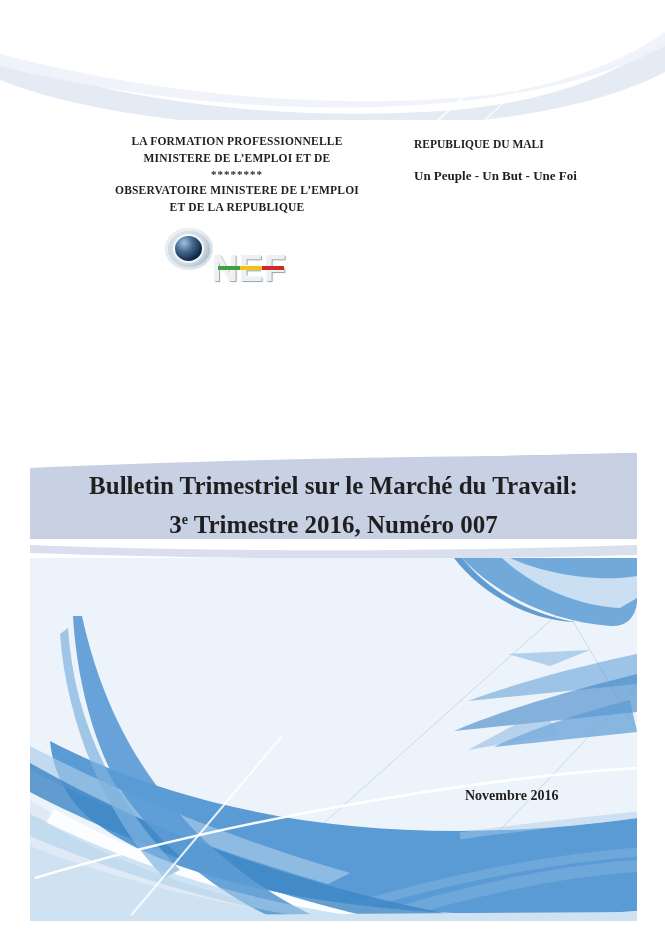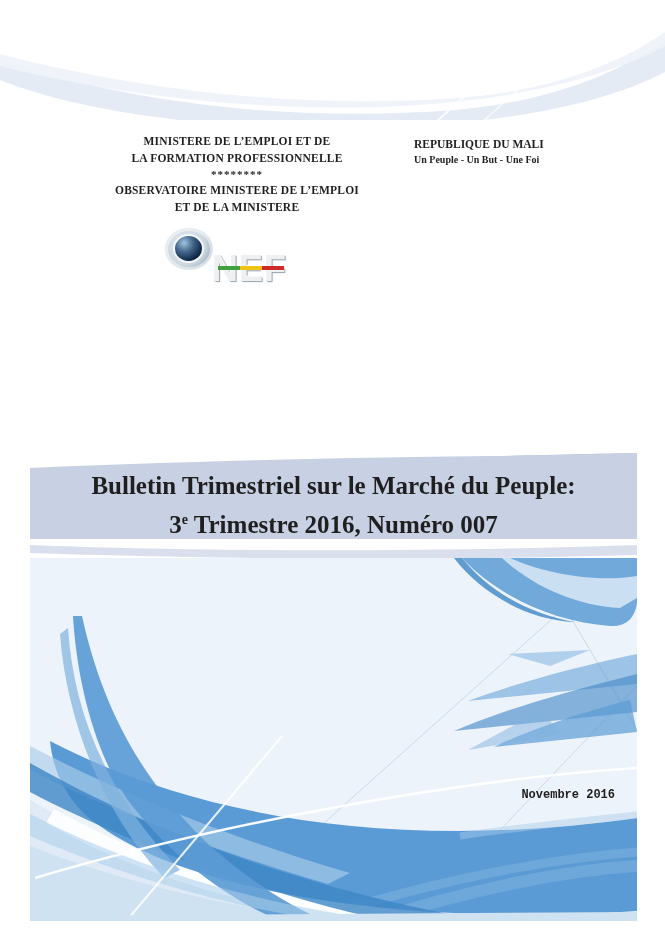--- a/index.html
+++ b/index.html
@@ -17,21 +17,21 @@
     position:absolute;left:72px;top:133px;width:330px;
     text-align:center;font-weight:bold;font-size:11.5px;line-height:17px;
     color:var(--text_dark,#1f1f1f);letter-spacing:.2px;
   }
   .header-left .h-stars{font-size:11px;line-height:15px;letter-spacing:1px;}
   .header-right{
     position:absolute;left:414px;top:136px;width:230px;
     text-align:left;font-weight:bold;font-size:11.5px;line-height:16px;
     color:var(--text_dark,#1f1f1f);
   }
-  .header-right .motto{font-size:10px;}
+  .header-right .motto{font-size:13px;margin-top:16px;}
   
   .logo{position:absolute;left:166px;top:226px;width:120px;height:48px;}
   .eye{
     position:absolute;left:0;top:3px;width:46px;height:40px;border-radius:50%;
     background:radial-gradient(circle at 42% 40%,
       #e9eef2 0%, #cdd8e0 55%, var(--logo_ring,#a8b9c8) 72%, #8ba0b2 88%, #b9c7d2 100%);
     box-shadow:inset 0 0 0 2px rgba(255,255,255,.55), 0 0 2px rgba(90,110,130,.5);
   }
   .pupil{
     position:absolute;left:9px;top:7px;width:27px;height:25px;border-radius:50%;
@@ -59,43 +59,42 @@
     text-align:center;font-weight:bold;font-size:25px;line-height:34px;
     color:var(--text_dark,#1f1f1f);
   }
   .banner-text sup{font-size:14px;}
   .band2{position:absolute;left:30px;top:541px;width:607px;height:20px;}
   
   .art{position:absolute;left:30px;top:558px;width:607px;height:367px;}
   .art svg{position:absolute;left:0;top:0;width:607px;height:367px;}
   .date{
     position:absolute;left:435px;top:230px;width:150px;
-    text-align:right;font-weight:bold;font-size:12px;
+    text-align:left;font-weight:bold;font-size:14px;
     color:var(--text_dark,#1f1f1f);
-    font-family:Liberation Mono, monospace;
   }
 </style>
 </head>
 <body>
 
 <div class="page">
 
   <svg class="top-swoosh" viewBox="0 0 665 106" preserveAspectRatio="none">
     <path d="M0,46 C140,92 300,108 455,96 C545,88 615,62 665,26 L665,58 C600,92 500,110 370,114 C220,118 80,98 0,66 Z" style="fill:var(--swoosh_top);"></path>
     <path d="M0,40 C160,82 330,96 480,82 C565,72 625,46 665,18 L665,32 C610,62 520,86 400,92 C250,100 90,76 0,52 Z" style="fill:var(--swoosh_top_light);opacity:.9;"></path>
     <path d="M436,108 L545,10" style="stroke:#ffffff;stroke-width:2;opacity:.85;fill:none;"></path>
     <path d="M478,112 L577,22" style="stroke:#ffffff;stroke-width:1.5;opacity:.7;fill:none;"></path>
   </svg>
 
   <div class="header-left">
+    <div class="h-line">LA FORMATION PROFESSIONNELLE</div>
     <div class="h-line">MINISTERE DE L’EMPLOI ET DE</div>
-    <div class="h-line">LA FORMATION PROFESSIONNELLE</div>
     <div class="h-stars">********</div>
     <div class="h-line">OBSERVATOIRE MINISTERE DE L’EMPLOI</div>
-    <div class="h-line">ET DE LA MINISTERE</div>
+    <div class="h-line">ET DE LA REPUBLIQUE</div>
   </div>
 
   <div class="header-right">
     <div>REPUBLIQUE DU MALI</div>
     <div class="motto">Un Peuple - Un But - Une Foi</div>
   </div>
 
   <div class="logo">
     <div class="eye">
       <div class="pupil"></div>
@@ -105,21 +104,21 @@
       <span class="fg"></span><span class="fy"></span><span class="fr"></span>
     </div>
   </div>
 
   <div class="banner">
     <svg viewBox="0 0 607 88" preserveAspectRatio="none">
       <path d="M300,9 C420,4 540,1 607,0 L607,8 C540,4 430,7 302,12 Z" style="fill:var(--banner_edge);opacity:.8;"></path>
       <path d="M0,15 C140,9 320,4 480,3 C530,2 575,1 607,0 L607,86 L0,86 Z" style="fill:var(--banner_bg);"></path>
     </svg>
     <div class="banner-text">
-      <div>Bulletin Trimestriel sur le Marché du Peuple:</div>
+      <div>Bulletin Trimestriel sur le Marché du Travail:</div>
       <div><span>3</span><sup>e</sup><span> Trimestre 2016, Numéro 007</span></div>
     </div>
   </div>
 
   <svg class="band2" viewBox="0 0 607 20" preserveAspectRatio="none">
     <path d="M0,4 C150,10 380,12 607,4 L607,14 C400,20 180,18 0,12 Z" style="fill:var(--band2);"></path>
   </svg>
 
   <div class="art">
     <svg viewBox="0 0 607 367" preserveAspectRatio="none">

